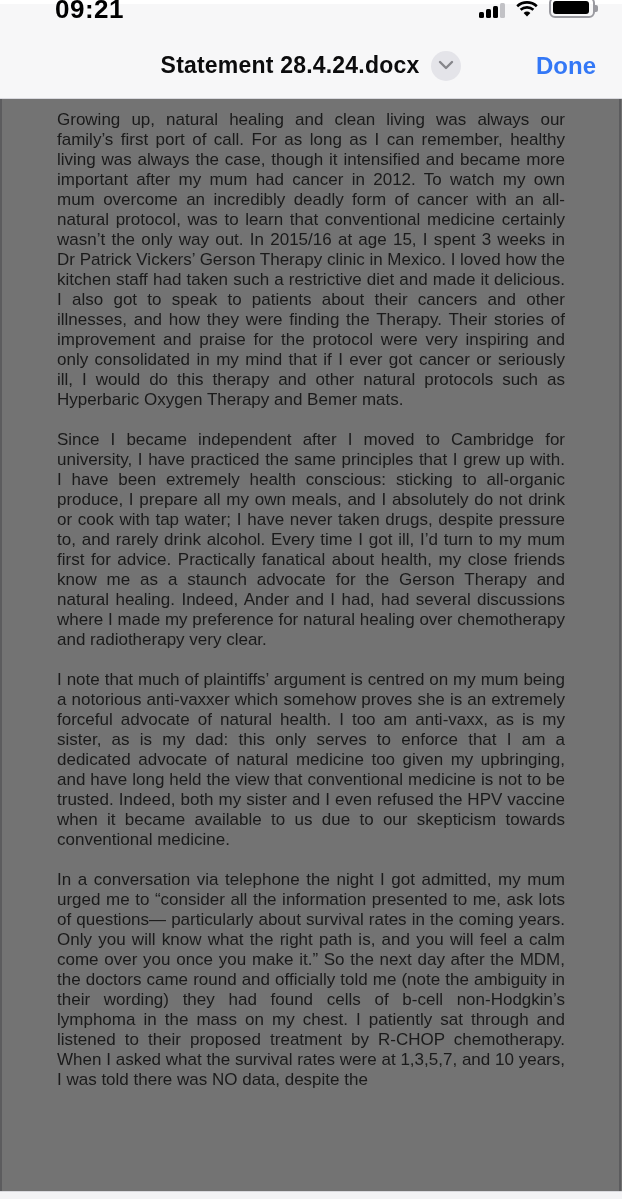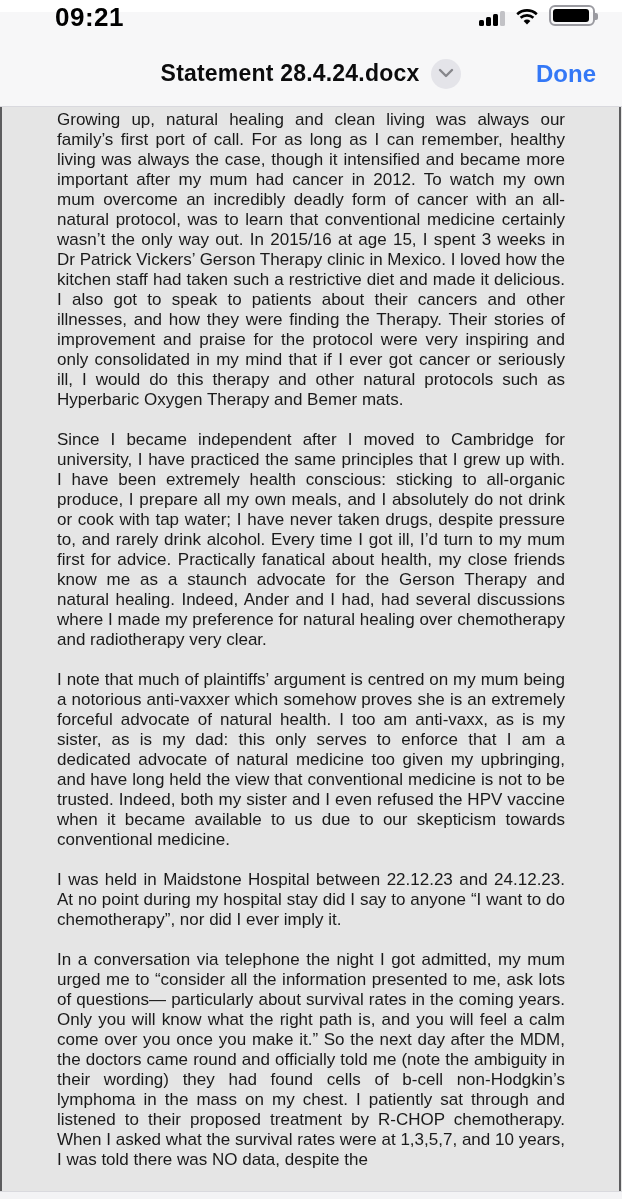--- a/index.html
+++ b/index.html
@@ -11,21 +11,21 @@
     width: 622px;
     height: 1199px;
     overflow: hidden;
     background: #ffffff;
     margin: 0 auto;
   }
 
   
   .chrome {
     position: absolute;
-    top: 12px; left: 0; right: 0;
+    top: 4px; left: 0; right: 0;
     height: 95px;
     background: #f7f7f8;
     border-bottom: 1px solid #d9d9de;
     z-index: 5;
   }
 
   .statusbar {
     position: absolute;
     top: 0; left: 0; right: 0;
     height: 28px;
@@ -115,21 +115,21 @@
     font-weight: 600;
     color: #3478f6;
     cursor: pointer;
     padding: 0;
   }
 
   
   .page {
     position: absolute;
     top: 96px; left: 0; right: 0; bottom: 8px;
-    background: #e5e5e5;
+    background: #737373;
     padding: 14px 57px 0 57px;
     overflow: hidden;
   }
   .page-edge {
     position: absolute;
     top: 0; bottom: 0;
     width: 2px;
     background: #5c5c5e;
   }
   .page-edge.left { left: 0; }
@@ -196,21 +196,20 @@
       </div>
       <button class="done-btn">Done</button>
     </div>
 
   </div>
 
   <div class="page">
     <p>Growing up, natural healing and clean living was always our family’s first port of call. For as long as I can remember, healthy living was always the case, though it intensified and became more important after my mum had cancer in 2012. To watch my own mum overcome an incredibly deadly form of cancer with an all-natural protocol, was to learn that conventional medicine certainly wasn’t the only way out. In 2015/16 at age 15, I spent 3 weeks in Dr Patrick Vickers’ Gerson Therapy clinic in Mexico. I loved how the kitchen staff had taken such a restrictive diet and made it delicious. I also got to speak to patients about their cancers and other illnesses, and how they were finding the Therapy. Their stories of improvement and praise for the protocol were very inspiring and only consolidated in my mind that if I ever got cancer or seriously ill, I would do this therapy and other natural protocols such as Hyperbaric Oxygen Therapy and Bemer mats.</p>
     <p>Since I became independent after I moved to Cambridge for university, I have practiced the same principles that I grew up with. I have been extremely health conscious: sticking to all-organic produce, I prepare all my own meals, and I absolutely do not drink or cook with tap water; I have never taken drugs, despite pressure to, and rarely drink alcohol. Every time I got ill, I’d turn to my mum first for advice. Practically fanatical about health, my close friends know me as a staunch advocate for the Gerson  Therapy and natural healing. Indeed, Ander and I had, had several discussions where I made my preference for natural healing over chemotherapy and radiotherapy very clear.</p>
     <p>I note that much of plaintiffs’ argument is centred on my mum being a notorious anti-vaxxer which somehow proves she is an extremely forceful advocate of natural health. I too am anti-vaxx, as is my sister, as is my dad: this only serves to enforce that I am a dedicated advocate of natural medicine too given my upbringing, and have long held the view that conventional medicine is not to be trusted. Indeed, both my sister and I even refused the HPV vaccine when it became available to us due to our skepticism towards conventional medicine.</p>
-    <p>I was held in Maidstone Hospital between 22.12.23 and 24.12.23. At no point during my hospital stay did I say to anyone “I want to do chemotherapy”, nor did I ever imply it.</p>
     <p>In a conversation via telephone the night I got admitted, my mum urged me to “consider all the information presented to me, ask lots of questions— particularly about survival rates in the coming years. Only you will know what the right path is, and you will feel a calm come over you once you make it.” So the next day after the MDM, the doctors came round and officially told me (note the ambiguity in their wording) they had found cells of b-cell non-Hodgkin’s lymphoma in the mass on my chest. I patiently sat through and listened to their proposed treatment by R-CHOP chemotherapy. When I asked what the survival rates were at 1,3,5,7, and 10 years, I was told there was NO data, despite the</p>
   </div>
 
   <div class="page-edge left" style="position:absolute; top:96px; bottom:8px; z-index:4;"></div>
   <div class="page-edge right" style="position:absolute; top:96px; bottom:8px; z-index:4;"></div>
 
   <div class="bottom-strip"></div>
 
 </div>
 

